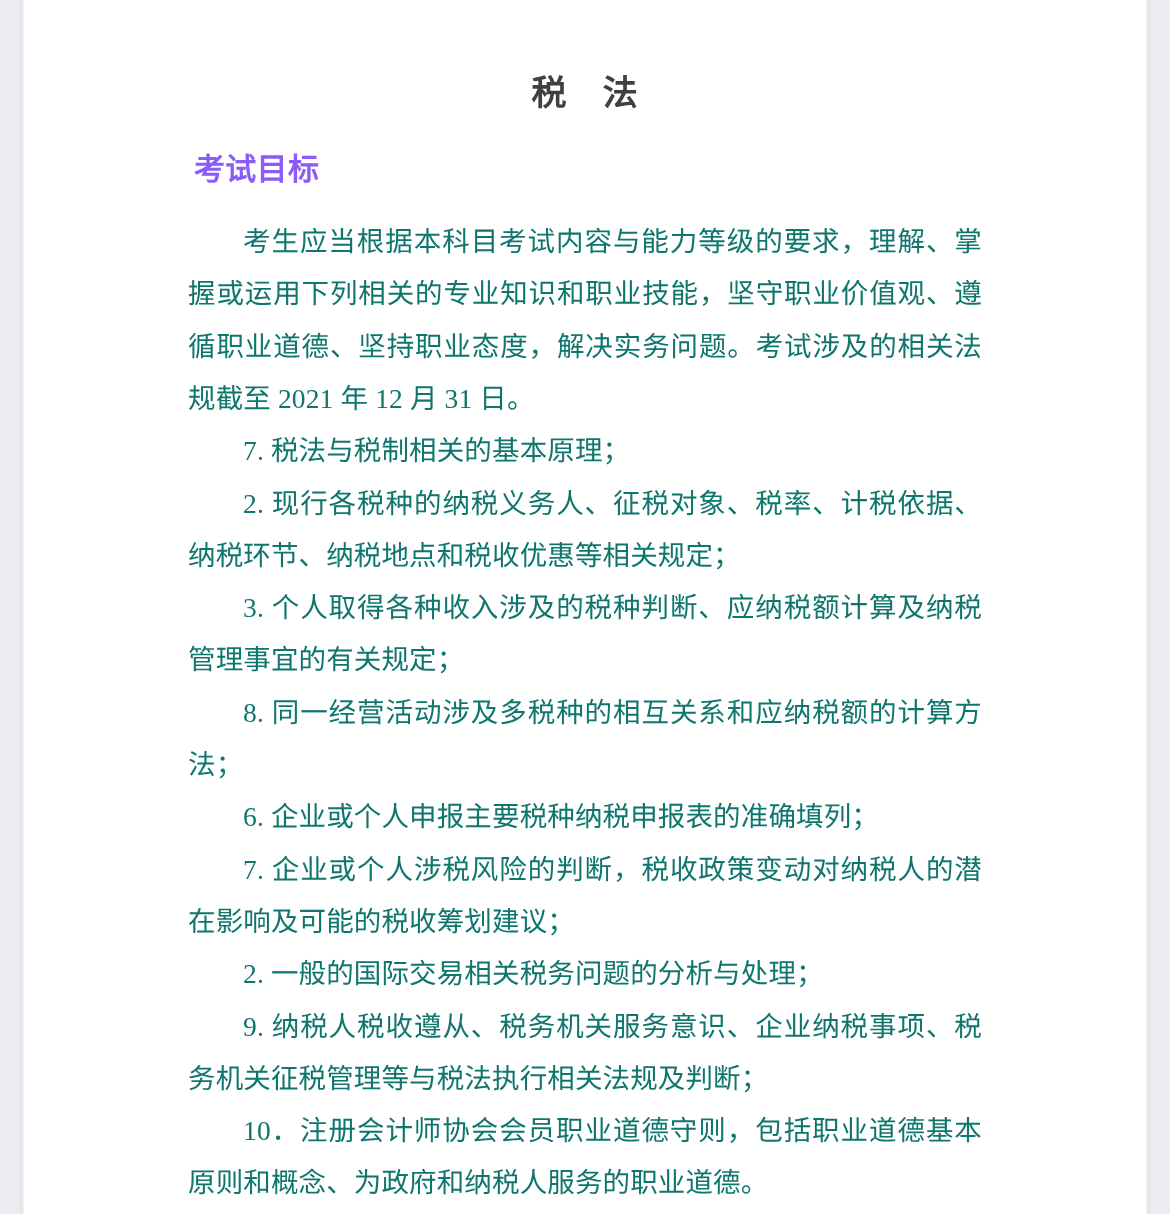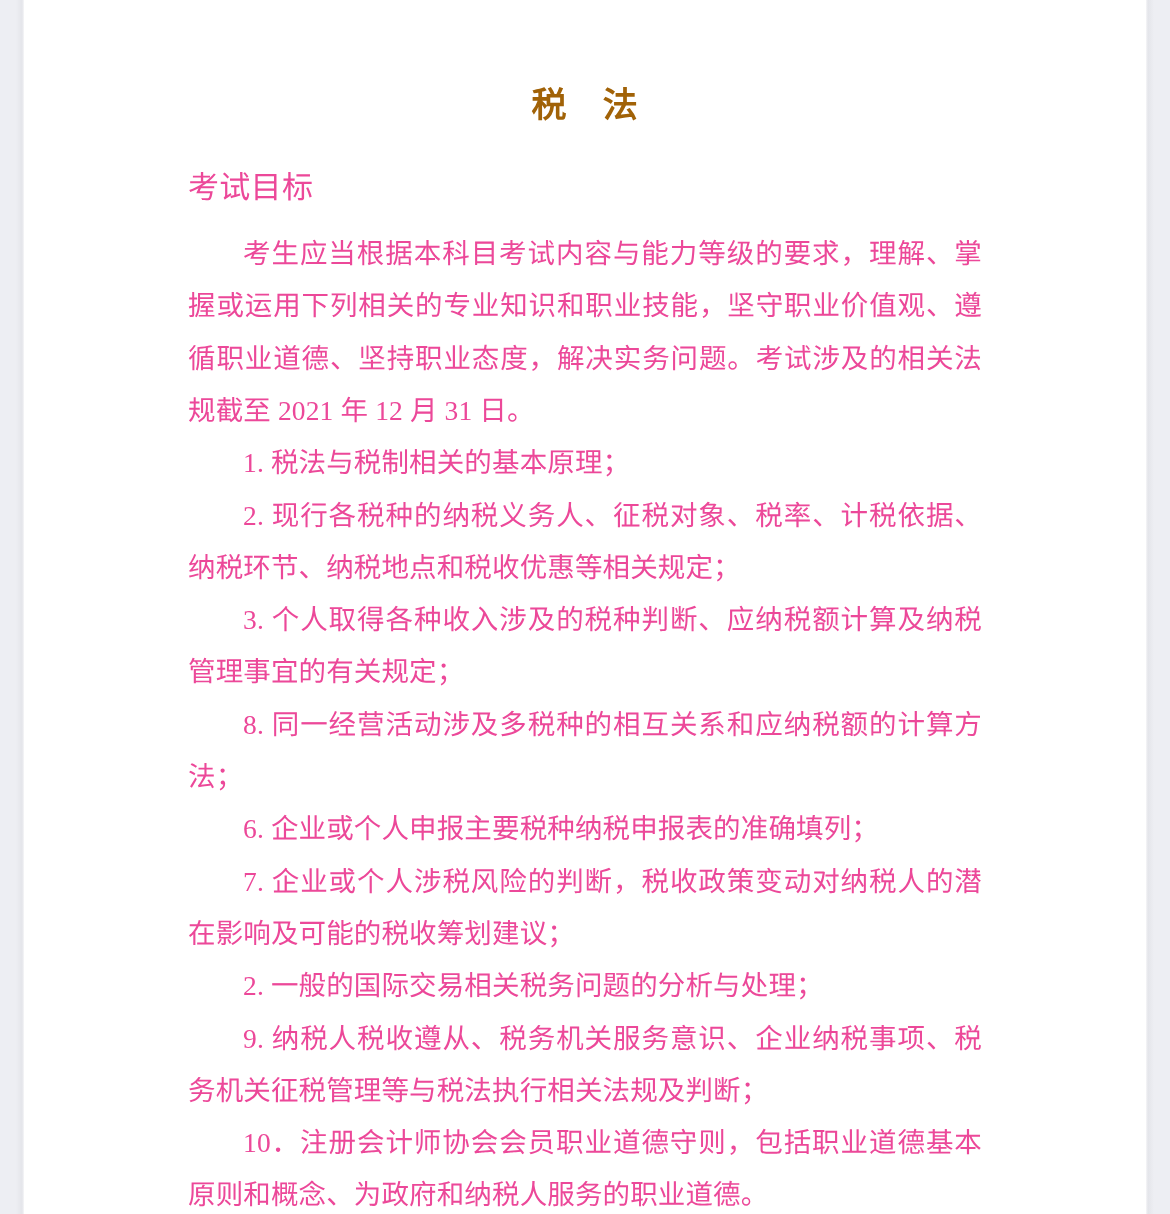--- a/index.html
+++ b/index.html
@@ -46,51 +46,51 @@
 
   
   .content {
     position: absolute;
     left: 164px;            
     top: 0;
     width: 794px;           
   }
 
   .doc-title {
-    margin: 12px;
+    margin: 0;
     padding-top: 72px;
     text-align: center;
     font-size: 35px;
     font-weight: bold;
     letter-spacing: 0.02em;
-    color: #a16207;
+    color: #404040;
     line-height: 1.25;
     white-space: pre;
   }
 
   .section-heading {
-    margin: 0;
+    margin: 6px;
     padding-top: 28px;
     text-align: left;
     font-size: 31px;
-    font-weight: normal;
-    color: #ec4899;
+    font-weight: bold;
+    color: #8b5cf6;
     line-height: 1.3;
     letter-spacing: 0.01em;
   }
 
   .body-block {
     padding-top: 20px;
   }
 
   .para {
     margin: 0;
     font-size: 27.5px;
     line-height: 52.3px;
-    color: #ec4899;
+    color: #0f766e;
     text-align: justify;
     text-justify: inter-character;
     letter-spacing: 0.005em;
     font-weight: 400;
   }
 
   .para.indent {
     text-indent: 2em;
   }
 
@@ -110,21 +110,21 @@
     <div class="content">
 
       <h1 class="doc-title nowrap">税　法</h1>
 
       <h2 class="section-heading">考试目标</h2>
 
       <div class="body-block">
 
         <p class="para indent">考生应当根据本科目考试内容与能力等级的要求，理解、掌握或运用下列相关的专业知识和职业技能，坚守职业价值观、遵循职业道德、坚持职业态度，解决实务问题。考试涉及的相关法规截至 2021 年 12 月 31 日。</p>
 
-        <p class="para item">1. 税法与税制相关的基本原理；</p>
+        <p class="para item">7. 税法与税制相关的基本原理；</p>
 
         <p class="para item">2. 现行各税种的纳税义务人、征税对象、税率、计税依据、纳税环节、纳税地点和税收优惠等相关规定；</p>
 
 
         <p class="para item">3. 个人取得各种收入涉及的税种判断、应纳税额计算及纳税管理事宜的有关规定；</p>
 
         <p class="para item">8. 同一经营活动涉及多税种的相互关系和应纳税额的计算方法；</p>
 
         <p class="para item">6. 企业或个人申报主要税种纳税申报表的准确填列；</p>
 

